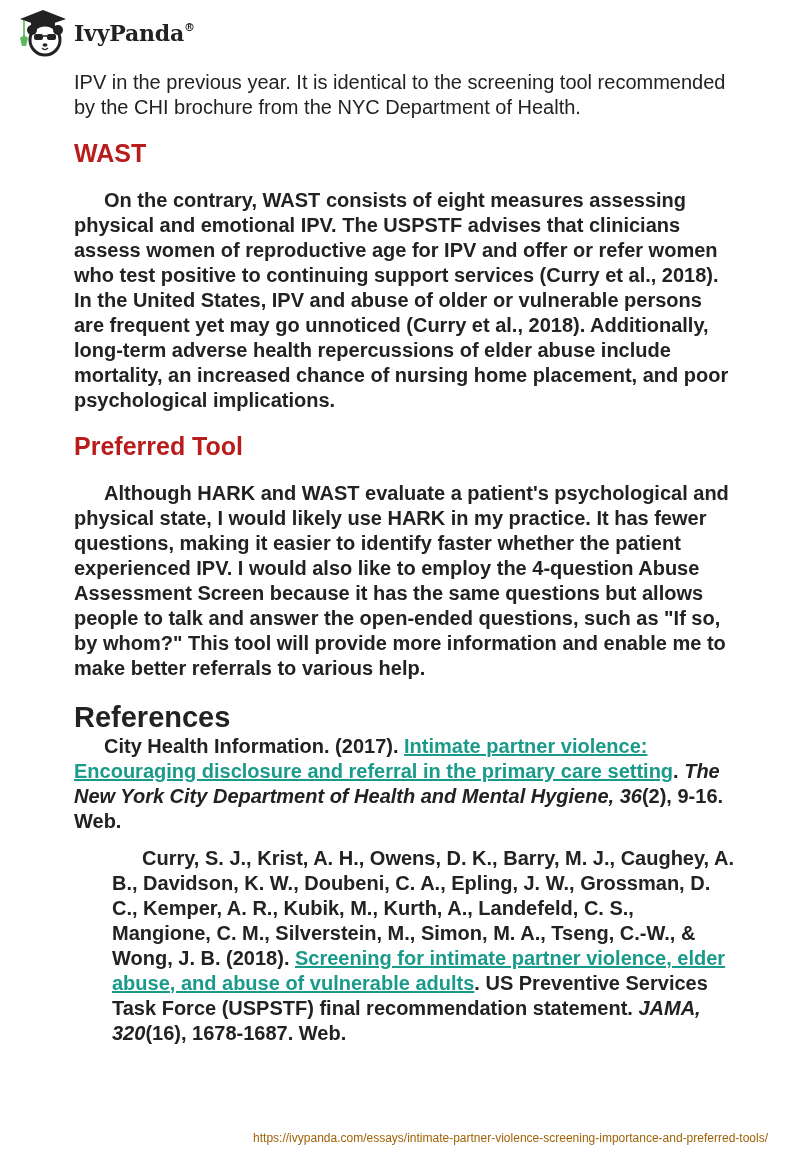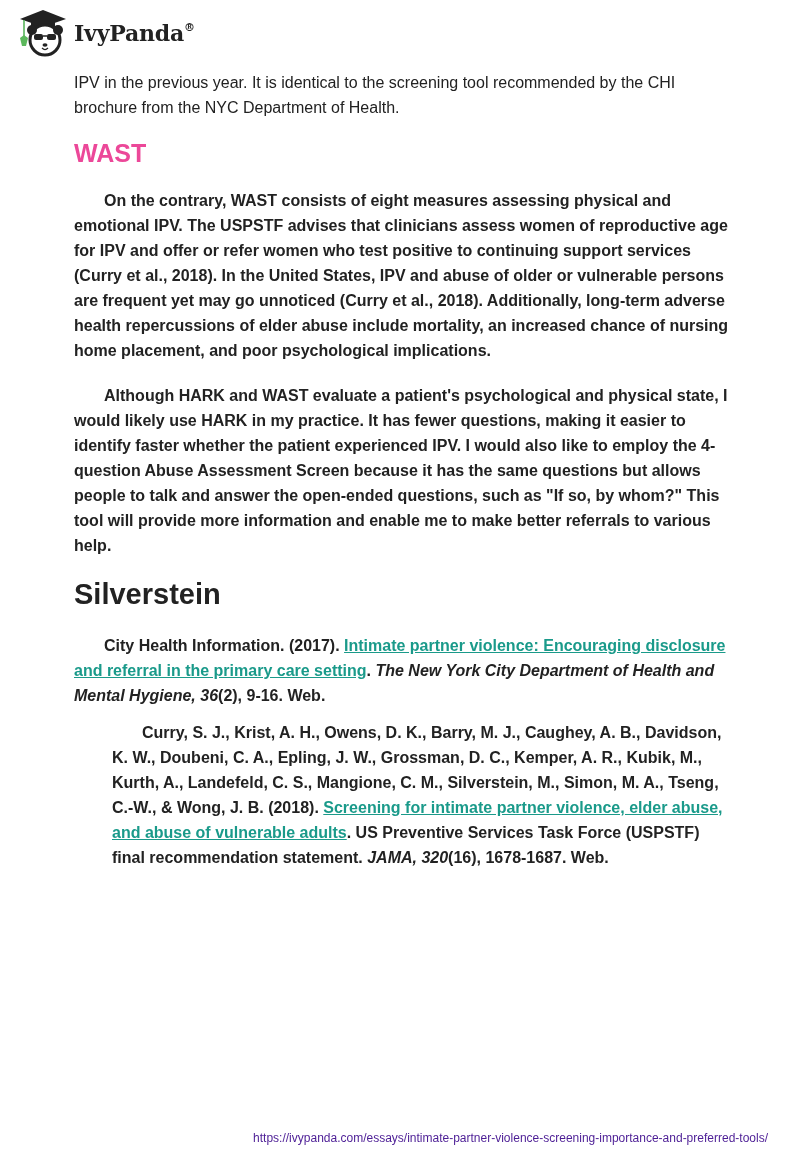--- a/index.html
+++ b/index.html
@@ -7,28 +7,28 @@
     body { font-family: "Liberation Sans", sans-serif; color: #222222; position: relative; }
 
     .header { position: absolute; top: 0; left: 0; width: 684px; height: 62px; text-decoration: underline; }
     .logo { position: absolute; left: 16px; top: 8px; display: flex; align-items: center; height: 50px; }
     .logo-mark { width: 54px; height: 50px; }
     .logo-text { font-family: "DejaVu Serif", serif; font-weight: bold; font-size: 22px; color: #222; margin-left: 4px; letter-spacing: -0.2px; }
     .logo-text sup { font-size: 11px; vertical-align: super; position: relative; top: -2px; }
     .running-title { position: absolute; right: 32px; top: 15px; font-size: 13px; color: #8a8a8a; }
 
     .content { position: absolute; left: 74px; top: 70px; width: 660px; }
-    p.body { font-size: 16px; line-height: 25px; color: #222; }
+    p.body { font-size: 20px; line-height: 25px; color: #222; }
     p.indent { text-indent: 30px; font-weight: bold; }
-    h2.sub { font-size: 25px; font-weight: bold; color: #ec4899; }
+    h2.sub { font-size: 25px; font-weight: bold; color: #b91c1c; }
     h1.refs { font-size: 29px; font-weight: bold; color: #222; }
     a.ref-link { color: #1a9a8a; text-decoration: underline; }
     i { font-style: italic; }
 
-    .footer { position: absolute; right: 32px; top: 1131px; font-size: 12px; color: #4c1d95; }
+    .footer { position: absolute; right: 32px; top: 1131px; font-size: 12px; color: #a16207; }
   </style>
 </head>
 <body>
 
 <div class="header">
   <div class="logo">
     <svg class="logo-mark" viewBox="0 0 54 50">
 
       <polygon points="27,2 50,11 27,19 4,11" fill="#222"></polygon>
       <rect x="15" y="13" width="24" height="6" fill="#222"></rect>
@@ -50,25 +50,26 @@
     <span class="logo-text"><span>IvyPanda</span><sup>®</sup></span>
   </div>
 </div>
 
 <div class="content">
   <p class="body">IPV in the previous year. It is identical to the screening tool recommended by the CHI brochure from the NYC Department of Health.</p>
 
   <h2 class="sub" style="margin-top:19px;">WAST</h2>
   <p class="body indent" style="margin-top:20px;">On the contrary, WAST consists of eight measures assessing physical and emotional IPV. The USPSTF advises that clinicians assess women of reproductive age for IPV and offer or refer women who test positive to continuing support services (Curry et al., 2018). In the United States, IPV and abuse of older or vulnerable persons are frequent yet may go unnoticed (Curry et al., 2018). Additionally, long-term adverse health repercussions of elder abuse include mortality, an increased chance of nursing home placement, and poor psychological implications.</p>
 
+  <h2 class="sub" style="margin-top:19px;">Preferred Tool</h2>
   <p class="body indent" style="margin-top:20px;">Although HARK and WAST evaluate a patient's psychological and physical state, I would likely use HARK in my practice. It has fewer questions, making it easier to identify faster whether the patient experienced IPV. I would also like to employ the 4-question Abuse Assessment Screen because it has the same questions but allows people to talk and answer the open-ended questions, such as "If so, by whom?" This tool will provide more information and enable me to make better referrals to various help.</p>
 
-  <h1 class="refs" style="margin-top:20px;">Silverstein</h1>
+  <h1 class="refs" style="margin-top:20px;">References</h1>
 
-  <p class="body indent" style="margin-top:22px;">
+  <p class="body indent" style="">
     <span>City Health Information. (2017). </span><a class="ref-link" href="#">Intimate partner violence: Encouraging disclosure and referral in the primary care setting</a><span>. </span><i>The New York City Department of Health and Mental Hygiene, 36</i><span>(2), 9-16. Web.</span>
   </p>
 
   <p class="body indent" style="margin-top:12px;margin-left:38px;">
     <span>Curry, S. J., Krist, A. H., Owens, D. K., Barry, M. J., Caughey, A. B., Davidson, K. W., Doubeni, C. A., Epling, J. W., Grossman, D. C., Kemper, A. R., Kubik, M., Kurth, A., Landefeld, C. S., Mangione, C. M., Silverstein, M., Simon, M. A., Tseng, C.-W., &amp; Wong, J. B. (2018). </span><a class="ref-link" href="#">Screening for intimate partner violence, elder abuse, and abuse of vulnerable adults</a><span>. US Preventive Services Task Force (USPSTF) final recommendation statement. </span><i>JAMA, 320</i><span>(16), 1678-1687. Web.</span>
   </p>
 </div>
 
 <div class="footer">https://ivypanda.com/essays/intimate-partner-violence-screening-importance-and-preferred-tools/</div>
 

